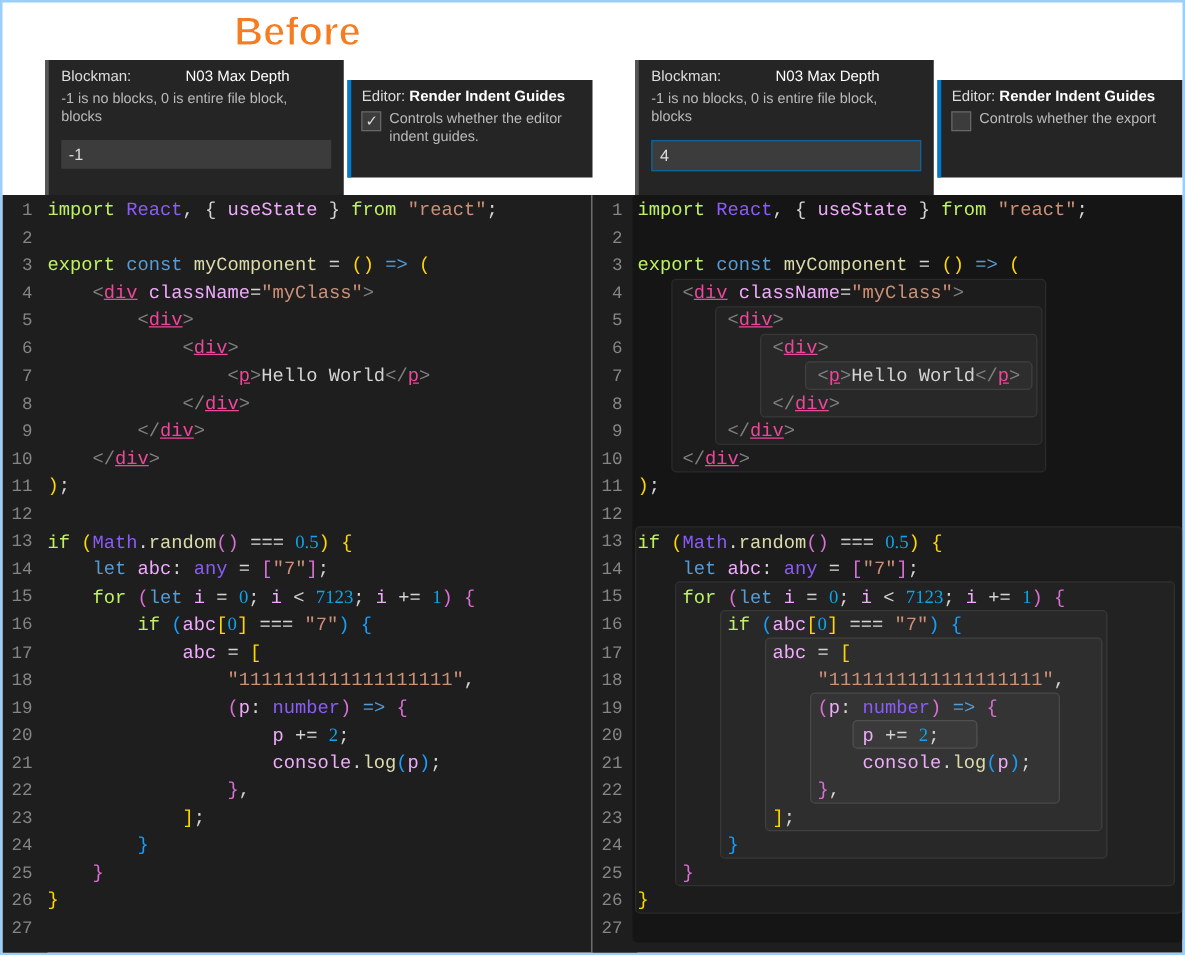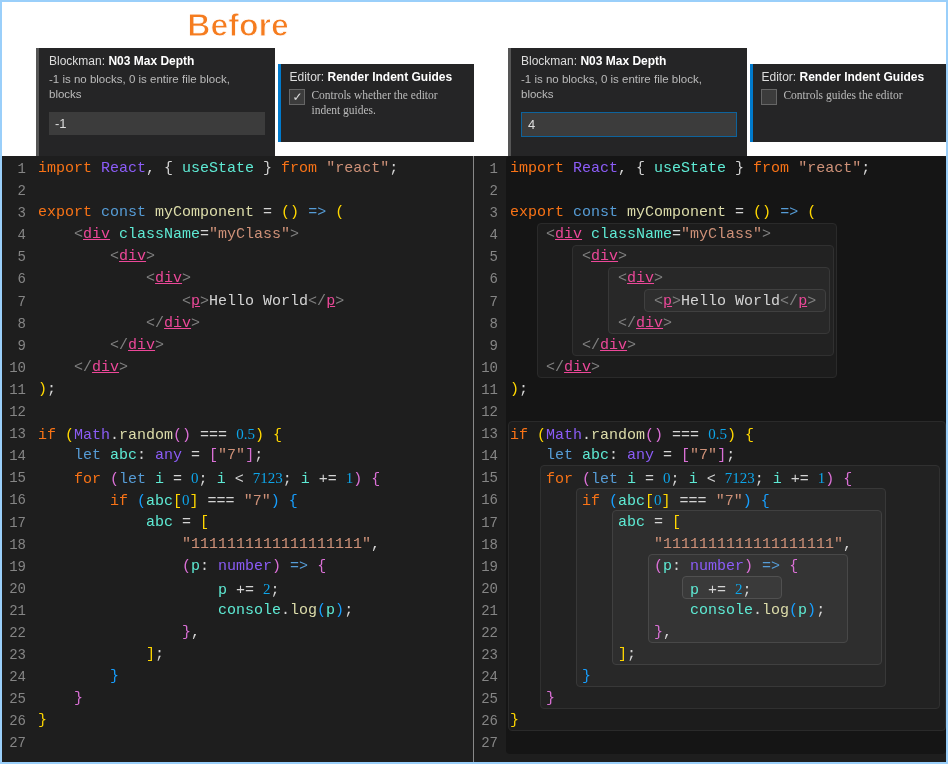--- a/index.html
+++ b/index.html
@@ -43,21 +43,21 @@
   border-left: 3px solid #555;
   color: #ccc;
   font-size: 12px;
   padding: 6px 10px 8px 10px;
   width: 240px;
   margin-left: 34px;
   display: flex;
   flex-direction: column;
 }
 .settings-box1 .title-line { color: #ddd; margin-bottom: 4px; }
-.settings-box1 .title-line .bold { font-weight: 700; color: #fff; }
+.settings-box1 .title-line .bold { font-weight: 400; color: #fff; margin-left: 40px; }
 .settings-box1 .desc { color: #bbb; font-size: 11.5px; line-height: 1.3; }
 .settings-input {
   margin-top: 10px;
   background: #3c3c3c;
   color: #ddd;
   border: none;
   padding: 4px 6px;
   font-size: 13px;
   width: 100%;
   outline: none;
@@ -85,21 +85,21 @@
   background: #3c3c3c;
   display: inline-flex;
   align-items: center;
   justify-content: center;
   flex-shrink: 0;
   color: #ddd;
   font-size: 12px;
   margin-top: 1px;
 }
 .checkbox.unchecked { color: transparent; }
-.settings-box2 .desc { color: #bbb; font-size: 11.5px; line-height: 1.3; font-family: Liberation Serif, serif; }
+.settings-box2 .desc { color: #bbb; font-size: 11.5px; line-height: 1.3; }
 
 .editors {
   display: flex;
   height: 608px;
 }
 .editor {
   width: 50%;
   background: #1e1e1e;
   display: flex;
   font-family: 'Consolas', 'Courier New', monospace;
@@ -120,27 +120,27 @@
 .gutter div { height: 22.1px; }
 .code {
   color: #d4d4d4;
   padding-top: 2px;
   position: relative;
   flex: 1;
 }
 .code-line { height: 22.1px; white-space: pre; position: relative; z-index: 5; }
 
 
-.kw-purple { color: #f97316; }
+.kw-purple { color: #bef264; }
 .kw-blue { color: #569cd6; }
 .fn-yellow { color: #dcdcaa; }
 .class-cyan { color: #8b5cf6; }
 .str { color: #ce9178; }
 .num { color: #0ea5e9; font-family: Liberation Serif, serif; }
-.attr { color: #5eead4; }
+.attr { color: #f0abfc; }
 .tag { color: #ec4899; text-decoration: underline; }
 .punct { color: #808080; }
 .text { color: #d4d4d4; }
 .paren-y { color: #ffd700; }
 .paren-p { color: #da70d6; }
 .paren-b { color: #179fff; }
 
 
 .block-overlay {
   position: absolute;
@@ -194,21 +194,21 @@
       <div class="desc">-1 is no blocks, 0 is entire file block, blocks</div>
       <input class="settings-input active" value="4" style="">
     </div>
     <div class="settings-box2">
       <div class="title-line">
         <span>Editor:</span>
         <span class="bold">Render Indent Guides</span>
       </div>
       <div class="checkbox-row">
         <span class="checkbox unchecked">✓</span>
-        <span class="desc">Controls guides the editor</span>
+        <span class="desc">Controls whether the export</span>
       </div>
     </div>
   </div>
 </div>
 
 <div class="editors">
 
   <div class="editor">
     <div class="gutter">
         <div>1</div>

